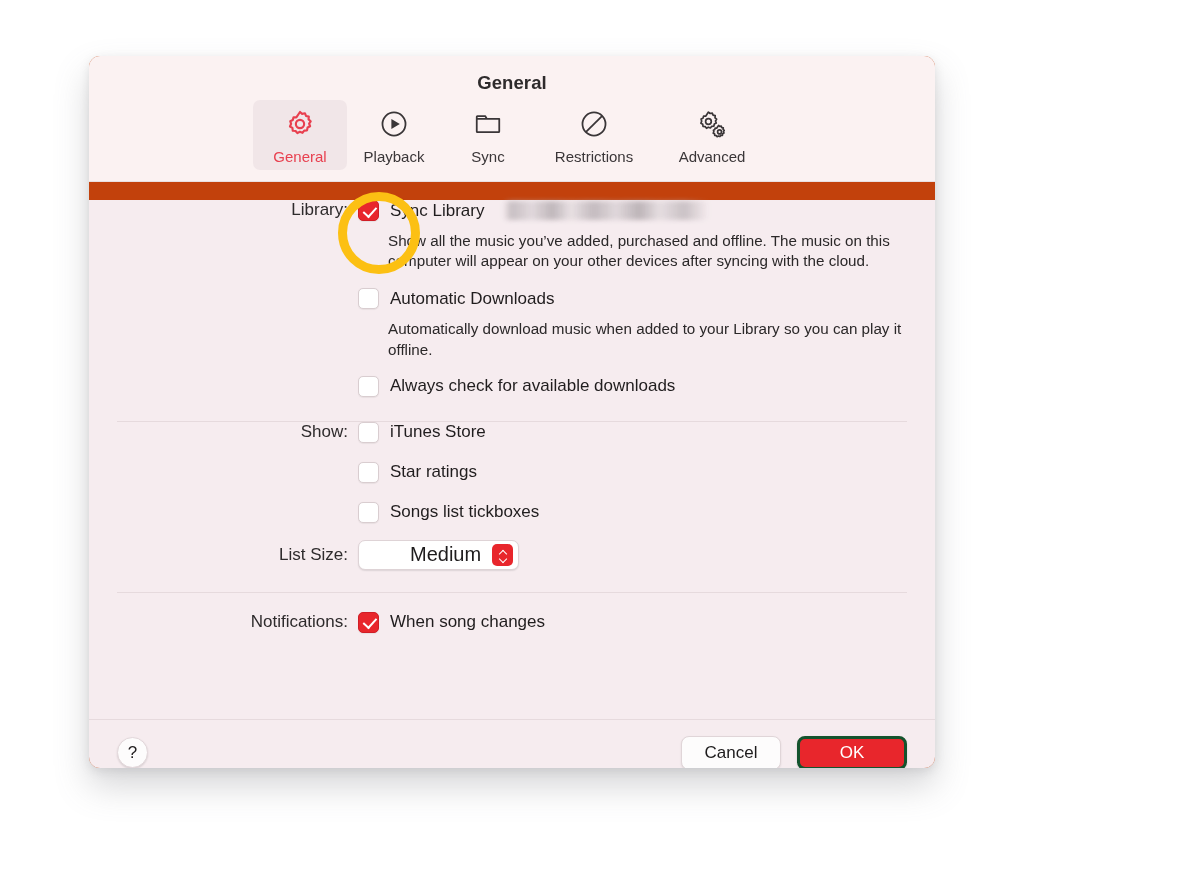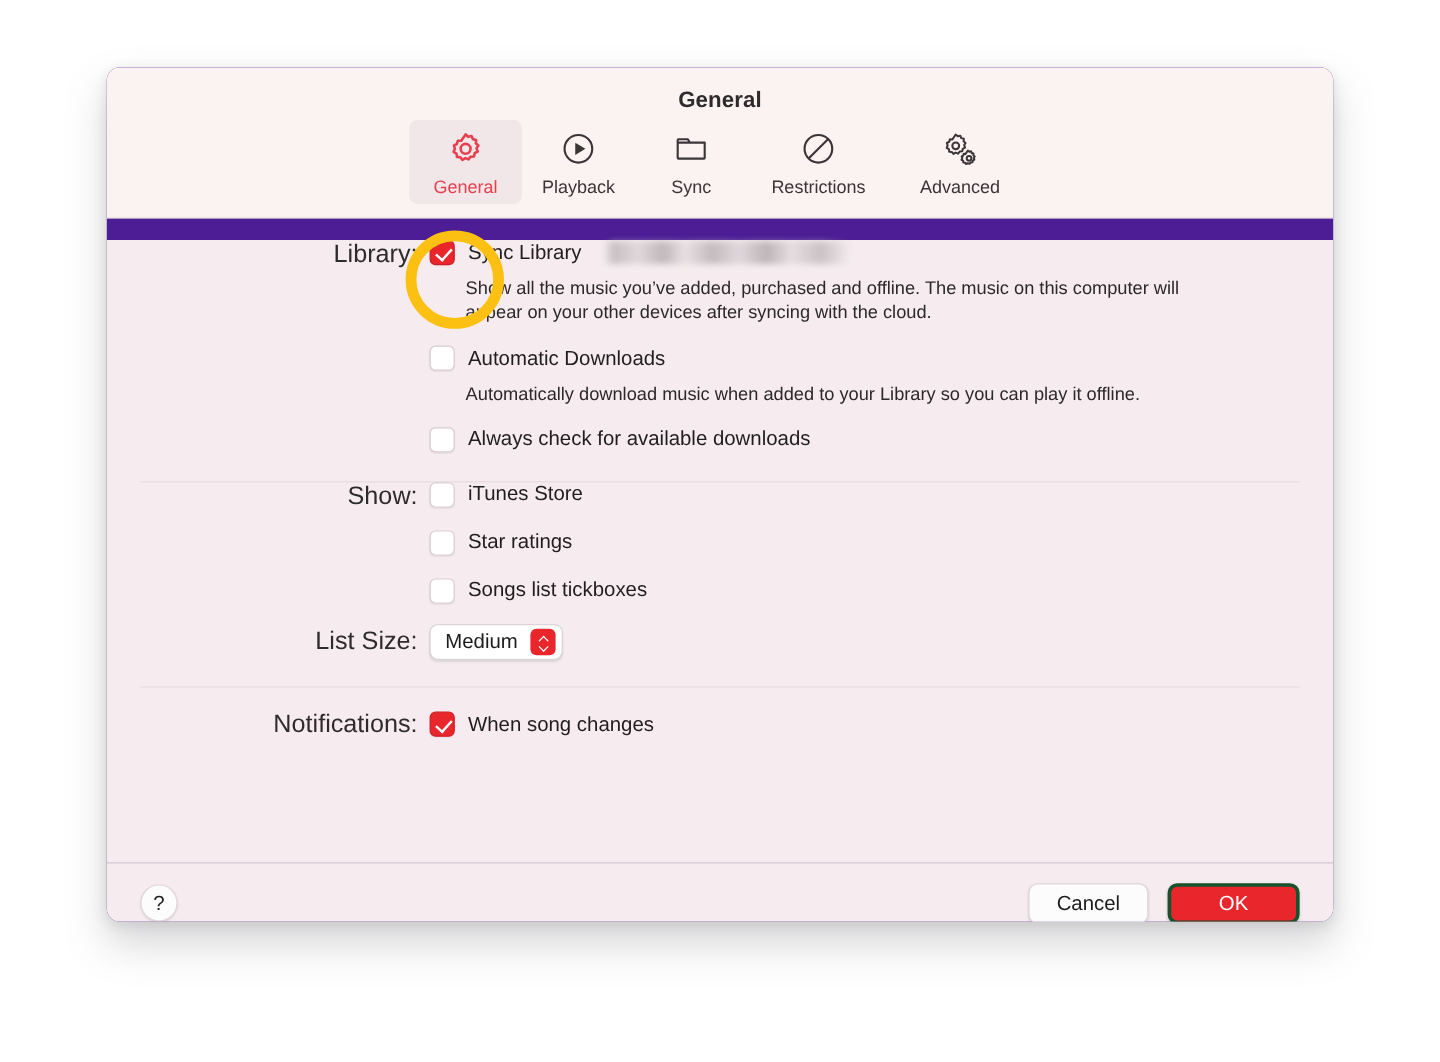--- a/index.html
+++ b/index.html
@@ -14,22 +14,22 @@
     position: relative;
     width: 1200px; height: 885px;
     background: #ffffff;
     overflow: hidden;
   }
 
   
   .window {
     position: absolute;
     left: 89px; top: 56px;
-    width: 1022px; height: 712px;
-    background: #4c1d95;
+    width: 846px; height: 712px;
+    background: #c2410c;
     border-radius: 11px;
     box-shadow: 0 18px 34px rgba(120,120,125,0.30),
                 0 3px 10px rgba(120,120,125,0.18);
     overflow: hidden;
   }
 
   
   .titlebar {
     position: relative;
     height: 126px;
@@ -85,21 +85,21 @@
   }
   .row {
     display: flex;
     align-items: flex-start;
   }
   .lbl-col {
     width: 269px;
     flex: 0 0 269px;
     text-align: right;
     padding-right: 10px;
-    font-size: 21px;
+    font-size: 17px;
     color: #2e2b2c;
     white-space: nowrap;
   }
   .ctl-col { flex: 1; position: relative; }
 
   .cbrow {
     display: flex;
     align-items: center;
     gap: 11px;
   }
@@ -166,24 +166,25 @@
     display: inline-flex;
     align-items: center;
     height: 30px;
     background: #ffffff;
     border: 1px solid #ded3d6;
     border-radius: 7px;
     padding: 0 5px 0 12px;
     box-shadow: 0 1px 1.5px rgba(0,0,0,0.10);
   }
   .popup-value {
-    font-size: 17px;
+    font-size: 20px;
     color: #1e1c1d;
     margin-right: 11px;
     white-space: nowrap;
+    margin-left: 39px;
   }
   .stepper {
     width: 21px; height: 22px;
     border-radius: 5px;
     background: #e8262c;
     display: flex; flex-direction: column;
     align-items: center; justify-content: center;
     gap: 2px;
   }
   .chev {

